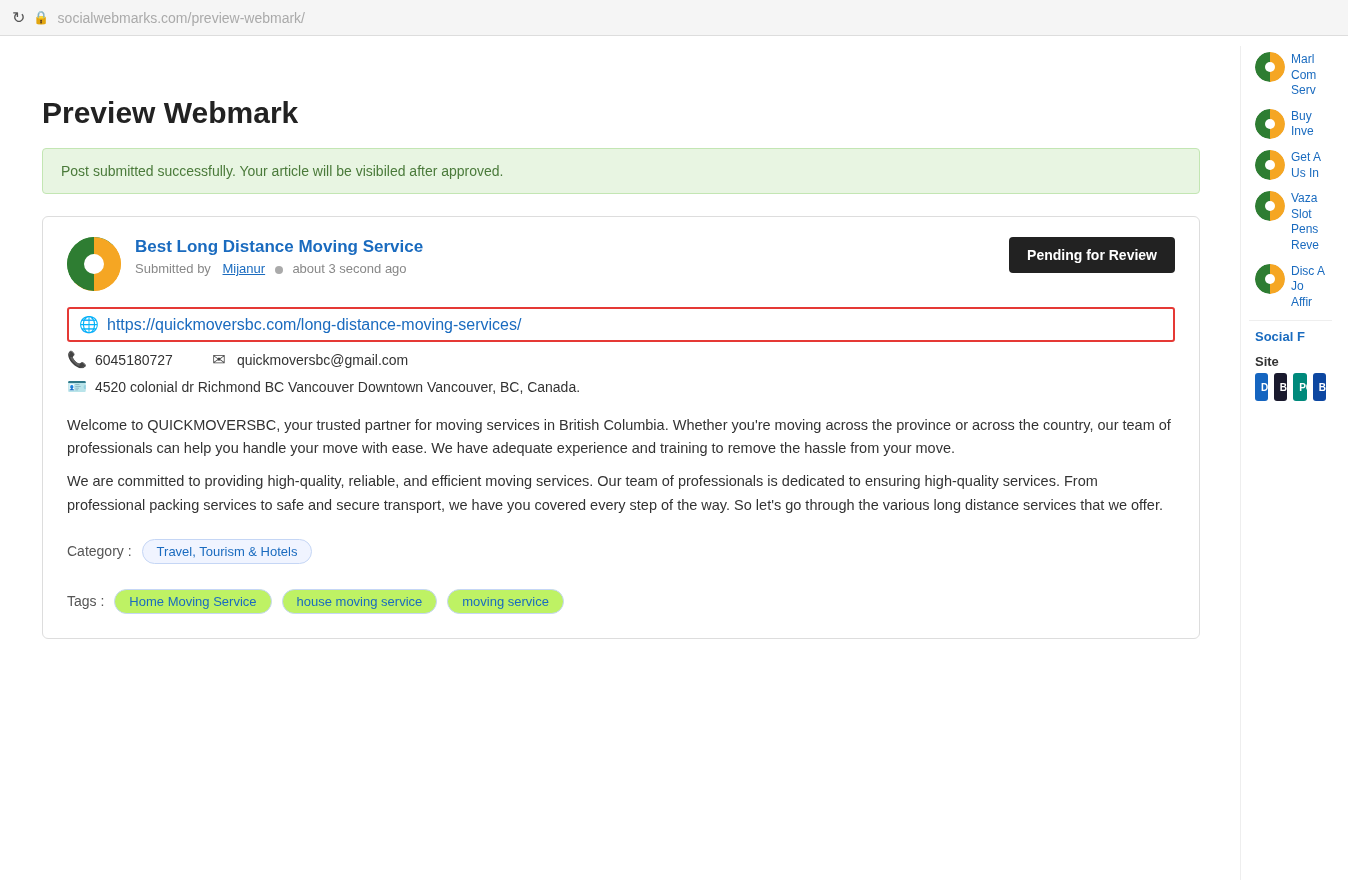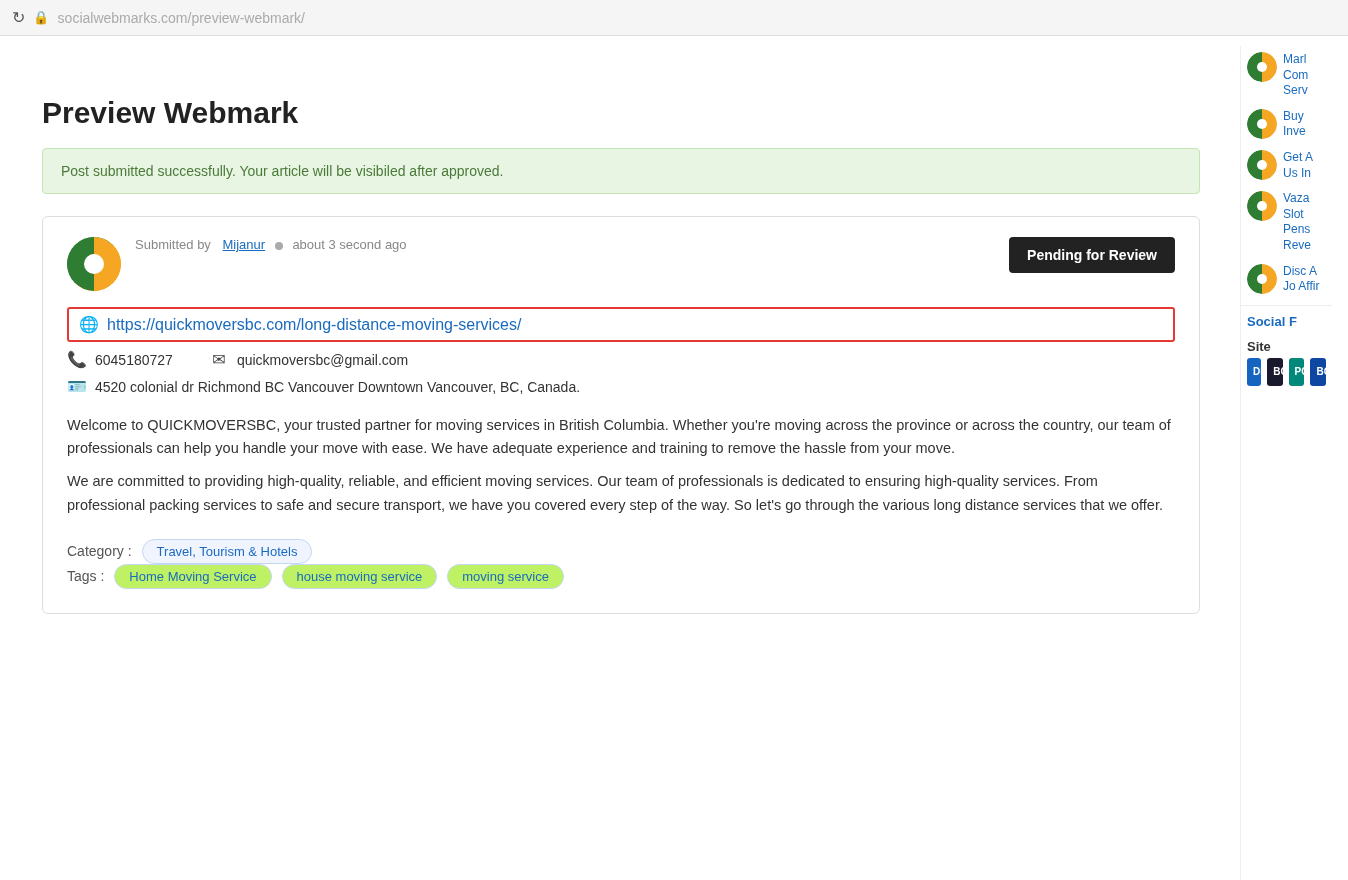--- a/index.html
+++ b/index.html
@@ -40,21 +40,21 @@
       min-height: 844px;
       padding-top: 10px;
     }
     .main-content {
       flex: 1;
       padding: 20px 40px 20px 42px;
       max-width: 1240px;
     }
     .right-sidebar {
       width: 92px;
-      padding: 0 0 0 0;
+      padding: 0 0 0 8px;
       border-left: 1px solid #eee;
       overflow: hidden;
     }
     .page-title {
       font-size: 30px;
       font-weight: bold;
       color: #222;
       margin-bottom: 18px;
       margin-top: 30px;
     }
@@ -210,21 +210,21 @@
     }
     .category-tag {
       background: #f0f4ff;
       color: #1a6bbf;
       border: 1px solid #c5d6f5;
       border-radius: 14px;
       padding: 4px 14px;
       font-size: 13px;
     }
     .tags-row {
-      margin-top: 0;
+      margin-top: 25px;
       display: flex;
       align-items: center;
       gap: 10px;
       flex-wrap: wrap;
       font-size: 14px;
     }
     .tags-label {
       color: #555;
       font-weight: 500;
     }
@@ -352,20 +352,21 @@
     <div class="card">
       <div class="card-header">
         <div class="card-header-left">
 
           <div class="avatar">
             <div class="avatar-left"></div>
             <div class="avatar-right"></div>
             <div class="avatar-center"></div>
           </div>
           <div>
+            <a class="card-title-link" href="#">Best Long Distance Moving Service</a>
             <div class="card-meta">
               <span>Submitted by</span>
               <span style="margin: 0 4px;"></span>
               <a class="user-link" href="#">Mijanur</a>
               <span class="dot"></span>
               <span>about 3 second ago</span>
             </div>
           </div>
         </div>
 

